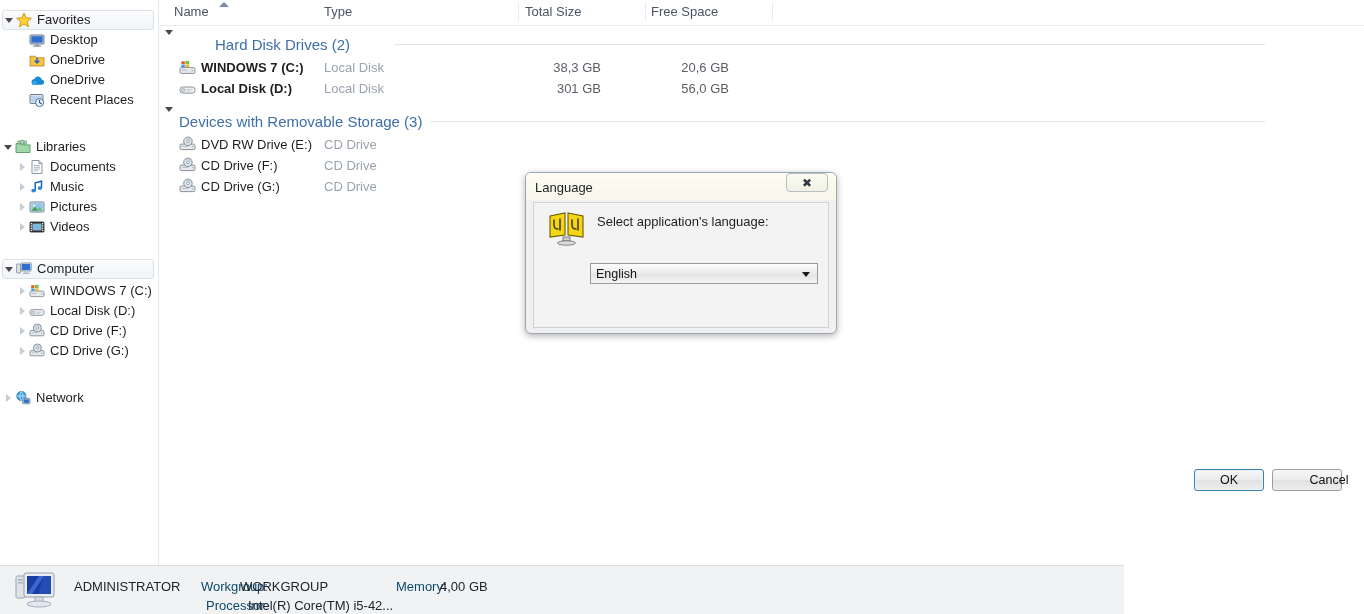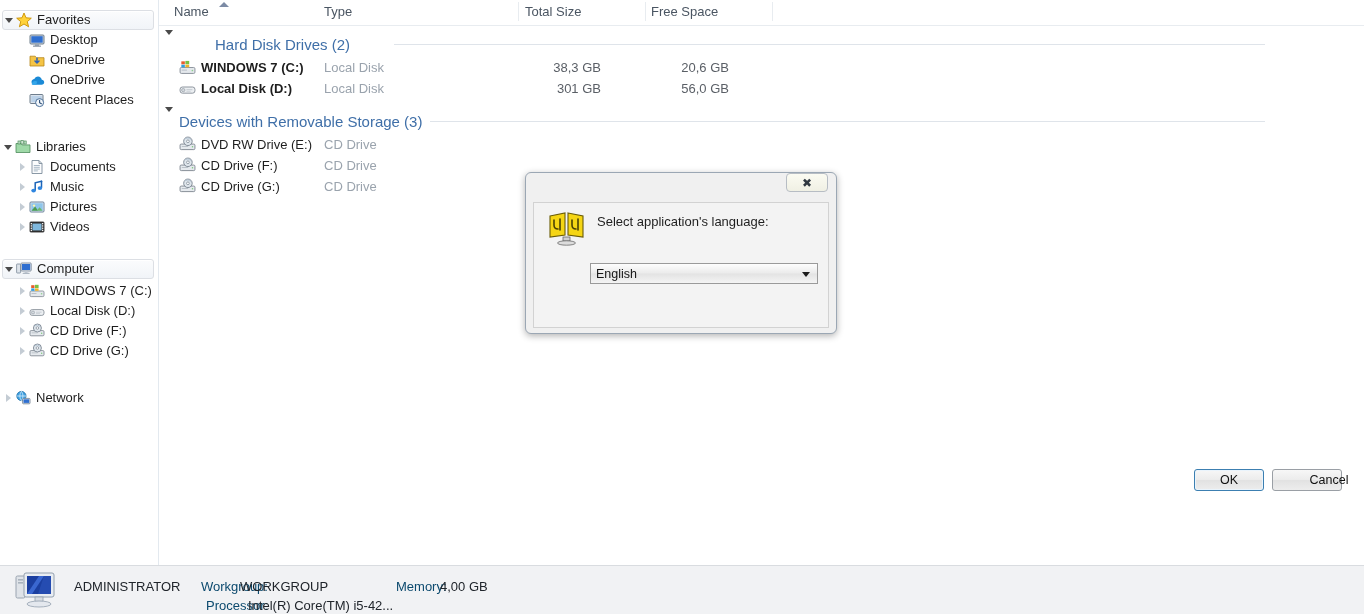--- a/index.html
+++ b/index.html
@@ -73,21 +73,21 @@
     position:absolute; left:24px; top:2px; font-size:13px; color:#1e1e1e; white-space:nowrap;
   }
   .itemrow .iname.bold { font-weight:bold; }
   .itemrow .itype { position:absolute; top:2px; font-size:13px; color:#9aa3ad; white-space:nowrap; }
   .itemrow .isize { position:absolute; top:2px; font-size:13px; color:#5a5f66; white-space:nowrap; text-align:right; }
   .itemrow .ifree { position:absolute; top:2px; font-size:13px; color:#5a5f66; white-space:nowrap; text-align:right; }
   .itemrow .iico { position:absolute; left:2px; top:1px; width:18px; height:18px; }
 
   
   #statusbar {
-    position:absolute; left:0; top:565px; width:1364px; height:49px;
+    position:absolute; left:0; top:565px; width:1124px; height:49px;
     background:#f1f2f4; border-top:1px solid #d9dce0;text-decoration:underline;
   }
   #statusbar .sb-ico { position:absolute; left:14px; top:4px; width:48px; height:42px; }
   .sb-txt { position:absolute; font-size:13px; white-space:nowrap; }
   .sb-strong { color:#20252b; }
   .sb-label { color:#0c4a6e;margin-left:16px; }
   .sb-val { color:#20252b; }
 
   
   #dialog {
@@ -493,20 +493,23 @@
     <div class="sb-txt sb-strong" style="left:74px; top:13px;">ADMINISTRATOR</div>
     <div class="sb-txt sb-label" style="left:185px; top:13px;">Workgroup:</div>
     <div class="sb-txt sb-val" style="left:240px; top:13px;">WORKGROUP</div>
     <div class="sb-txt sb-label" style="left:380px; top:13px;">Memory:</div>
     <div class="sb-txt sb-val" style="left:440px; top:13px;">4,00 GB</div>
     <div class="sb-txt sb-label" style="left:190px; top:32px;">Processor:</div>
     <div class="sb-txt sb-val" style="left:248px; top:32px;">Intel(R) Core(TM) i5-42...</div>
   </div>
 
   <div id="dialog">
+    <div id="dialog-titlebar">
+      <div id="dialog-title">Language</div>
+    </div>
     <div id="dialog-group">
       <svg id="dialog-icon" viewBox="0 0 38 34">
         <polygon points="2,4 17,1 17,23 2,25" fill="#f5d514" stroke="#6a5c06" stroke-width="1.1"></polygon>
         <polygon points="20,1 35,4 35,25 20,23" fill="#f5d514" stroke="#6a5c06" stroke-width="1.1"></polygon>
         <path d="M6 8 L6 13 Q6 17 10 17" fill="none" stroke="#4a4104" stroke-width="1.6" stroke-linecap="round"></path>
         <path d="M12 7 L12 18" fill="none" stroke="#4a4104" stroke-width="1.6" stroke-linecap="round"></path>
         <path d="M24 8 L24 13 Q24 17 28 17" fill="none" stroke="#4a4104" stroke-width="1.6" stroke-linecap="round"></path>
         <path d="M30 7 L30 18" fill="none" stroke="#4a4104" stroke-width="1.6" stroke-linecap="round"></path>
         <rect x="15" y="25" width="7" height="4" fill="#cfcfcf" stroke="#6a6a6a" stroke-width="0.8"></rect>
         <ellipse cx="18.5" cy="31" rx="9" ry="2.2" fill="#dcdcdc" stroke="#6a6a6a" stroke-width="0.8"></ellipse>

